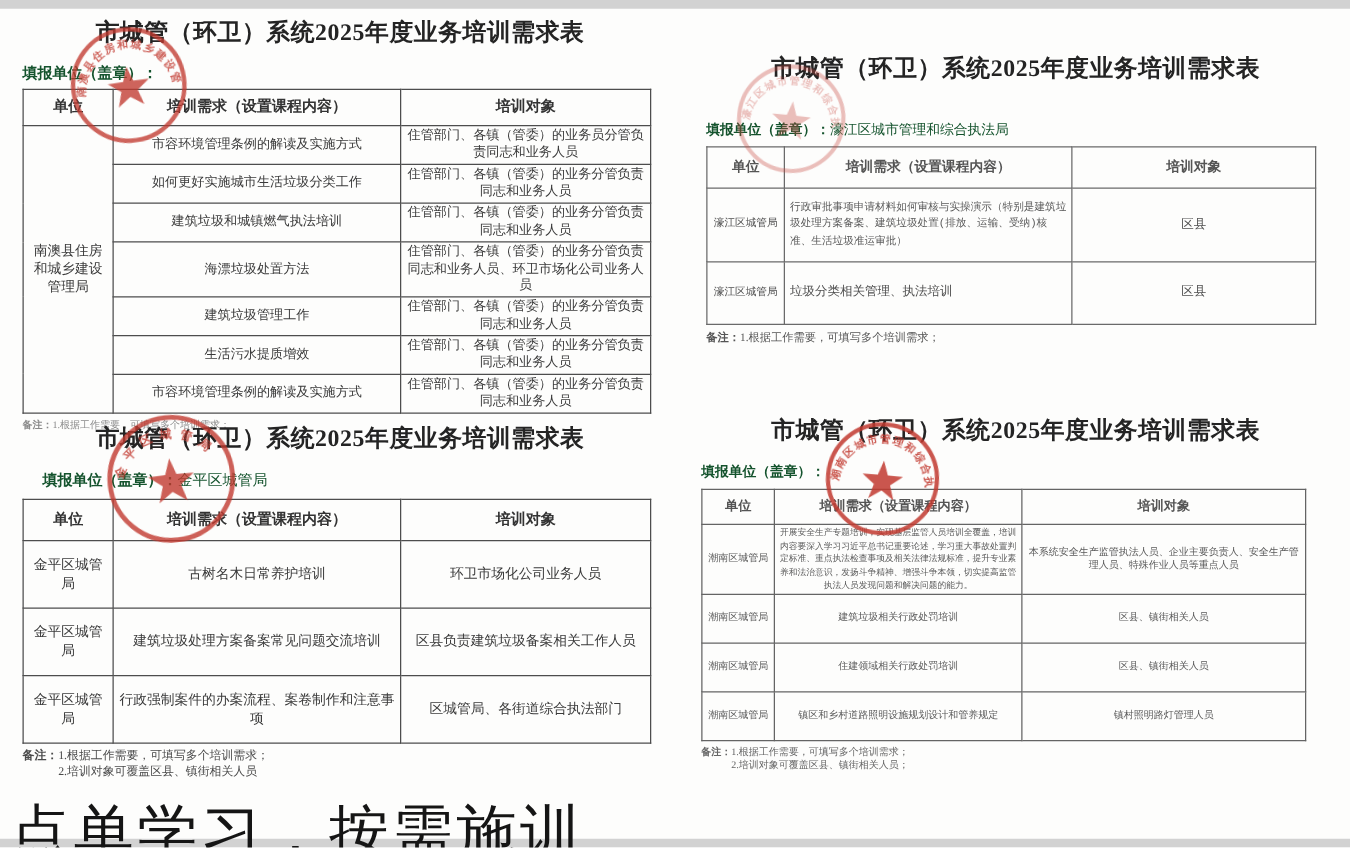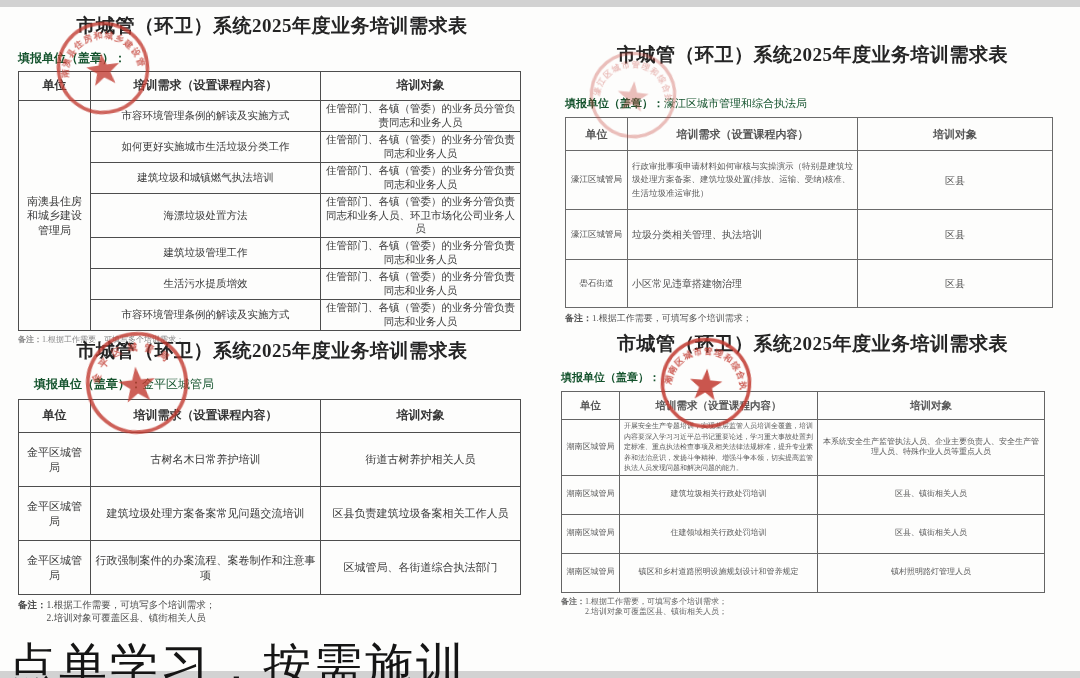--- a/index.html
+++ b/index.html
@@ -33,21 +33,21 @@
   .s0 td{height:28px;font-size:10.5px;color:#3a3a3a;}
   .s0 .unit-cell{font-size:11px;}
   .s0 .notes{margin-left:14px;font-size:8px;color:#8a8a8a;filter:blur(.5px);}
 
   
   .s1{left:545px;top:6px;width:535px;height:310px;}
   .s1 .sheet-title{margin-top:36px;}
   .s1 .filler-line{margin:28px 0 6px 20px;font-size:11px;}
   .s1 table{margin-left:20px;width:487px;}
   .s1 th{height:30px;font-size:11px;color:#555;}
-  .s1 td{font-size:10px;color:#4f4f4f;}
+  .s1 td{font-size:10px;color:#4f4f4f;font-family:Liberation Mono, monospace;}
   .s1 tbody tr:nth-child(1) td{height:56px;}
   .s1 tbody tr:nth-child(2) td{height:47px;}
   .s1 tbody tr:nth-child(3) td{height:45px;}
   .s1 .long-cell{font-size:8.5px;text-align:left;line-height:1.55;color:#5a5a5a;}
   .s1 .unit-cell{font-size:8.5px;}
   .s1 .notes{margin-left:20px;font-size:9px;color:#555;}
   .s1 .form th,.s1 .form td{border-color:#6a6a6a;}
 
   
   .s2{left:4px;top:318px;width:536px;height:300px;}
@@ -58,21 +58,21 @@
   .s2 td{height:51px;font-size:11px;color:#3a3a3a;}
   .s2 .notes{margin-left:14px;font-size:9.5px;color:#4a4a4a;}
 
   
   .s3{left:545px;top:318px;width:535px;height:300px;}
   .s3 .sheet-title{margin-top:13px;}
   .s3 .filler-line{margin:13px 0 6px 16px;font-size:11px;}
   .s3 table{margin-left:16px;width:483px;}
   .s3 th{height:25px;font-size:10.5px;color:#555;}
   .s3 td{font-size:8px;color:#5a5a5a;}
-  .s3 tbody tr:nth-child(1) td{height:50px;}
+  .s3 tbody tr:nth-child(1) td{height:50px;text-align:center;}
   .s3 tbody tr:nth-child(n+2) td{height:36px;}
   .s3 .long-cell{font-size:7px;text-align:left;line-height:1.5;}
   .s3 .unit-cell{font-size:8px;}
   .s3 .notes{margin-left:16px;font-size:8px;color:#666;}
   .s3 .form th,.s3 .form td{border-color:#646464;}
 
   
   .stamp{position:absolute;filter:blur(.35px);}
   .stamp-ring{fill:none;stroke-width:4;}
   .stamp-text{font-size:10px;letter-spacing:1.5px;font-weight:bold;}
@@ -169,25 +169,20 @@
       <tr>
         <td class="unit-cell">濠江区城管局</td>
         <td class="need-cell long-cell">行政审批事项申请材料如何审核与实操演示（特别是建筑垃圾处理方案备案、建筑垃圾处置(排放、运输、受纳)核准、生活垃圾准运审批）</td>
         <td class="target-cell">区县</td>
       </tr>
       <tr>
         <td class="unit-cell">濠江区城管局</td>
         <td class="need-cell" style="text-align:left;">垃圾分类相关管理、执法培训</td>
         <td class="target-cell">区县</td>
       </tr>
-      <tr>
-        <td class="unit-cell">礐石街道</td>
-        <td class="need-cell" style="text-align:left;">小区常见违章搭建物治理</td>
-        <td class="target-cell">区县</td>
-      </tr>
     </tbody>
   </table>
   <div class="notes">
     <span class="notes-label">备注：</span>
     <div class="notes-lines">
         <div>1.根据工作需要，可填写多个培训需求；</div>
       </div>
   </div>
 </div>
 
@@ -206,21 +201,21 @@
       <tr>
         <th>单位</th>
         <th>培训需求（设置课程内容）</th>
         <th>培训对象</th>
       </tr>
     </thead>
     <tbody>
       <tr>
         <td class="unit-cell">金平区城管局</td>
         <td class="need-cell">古树名木日常养护培训</td>
-        <td class="target-cell">街道古树养护相关人员</td>
+        <td class="target-cell">环卫市场化公司业务人员</td>
       </tr>
       <tr>
         <td class="unit-cell">金平区城管局</td>
         <td class="need-cell">建筑垃圾处理方案备案常见问题交流培训</td>
         <td class="target-cell">区县负责建筑垃圾备案相关工作人员</td>
       </tr>
       <tr>
         <td class="unit-cell">金平区城管局</td>
         <td class="need-cell">行政强制案件的办案流程、案卷制作和注意事项</td>
         <td class="target-cell">区城管局、各街道综合执法部门</td>

